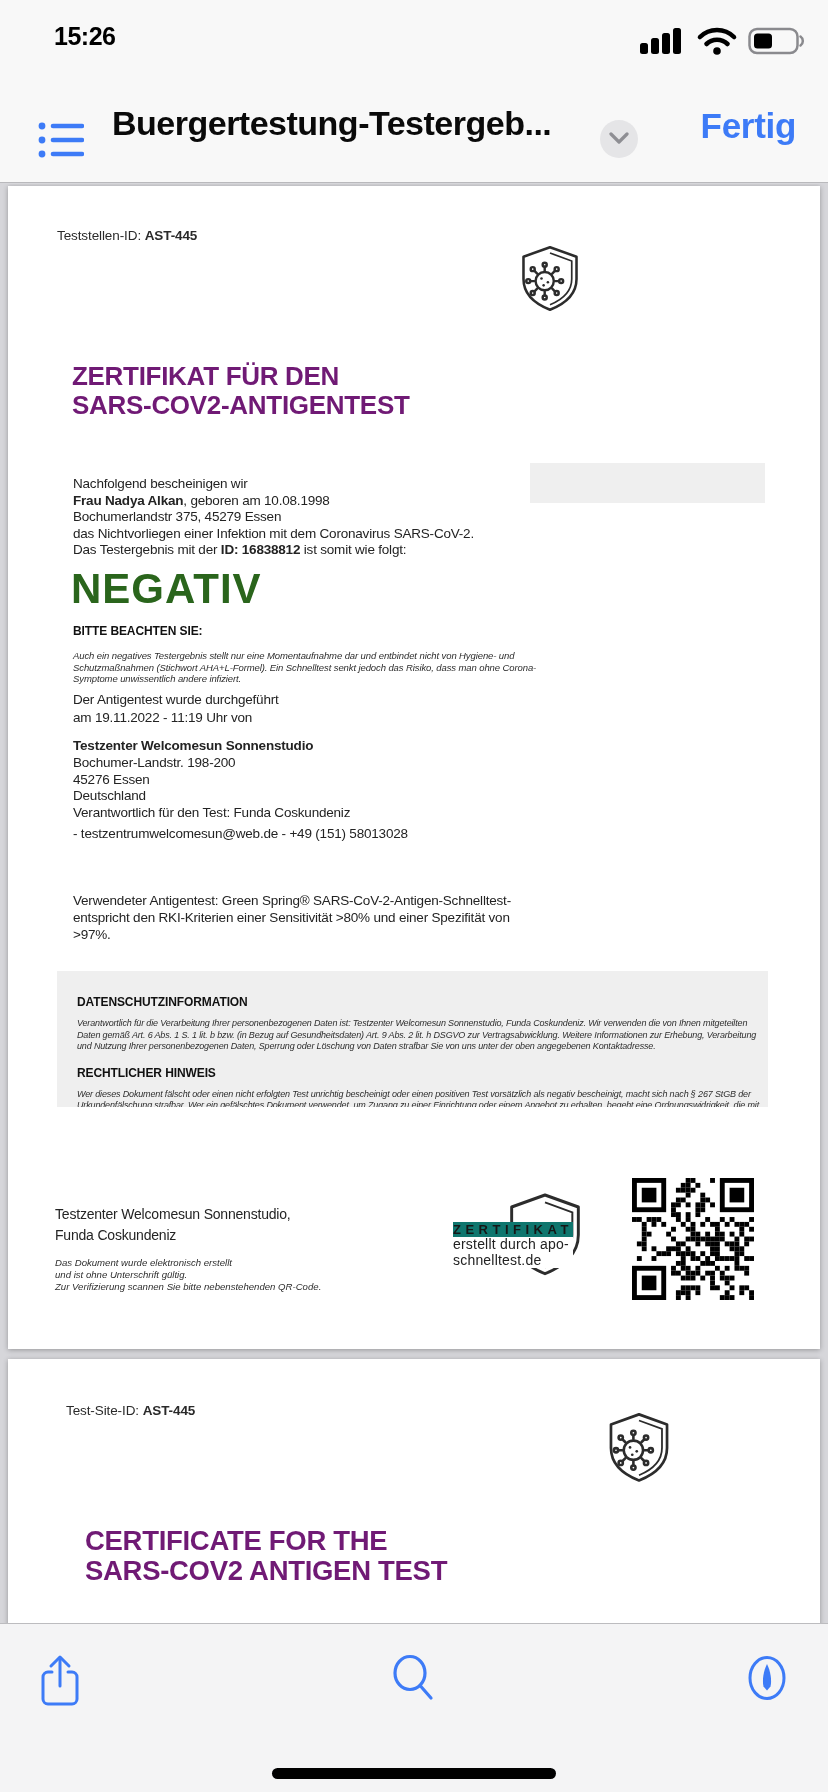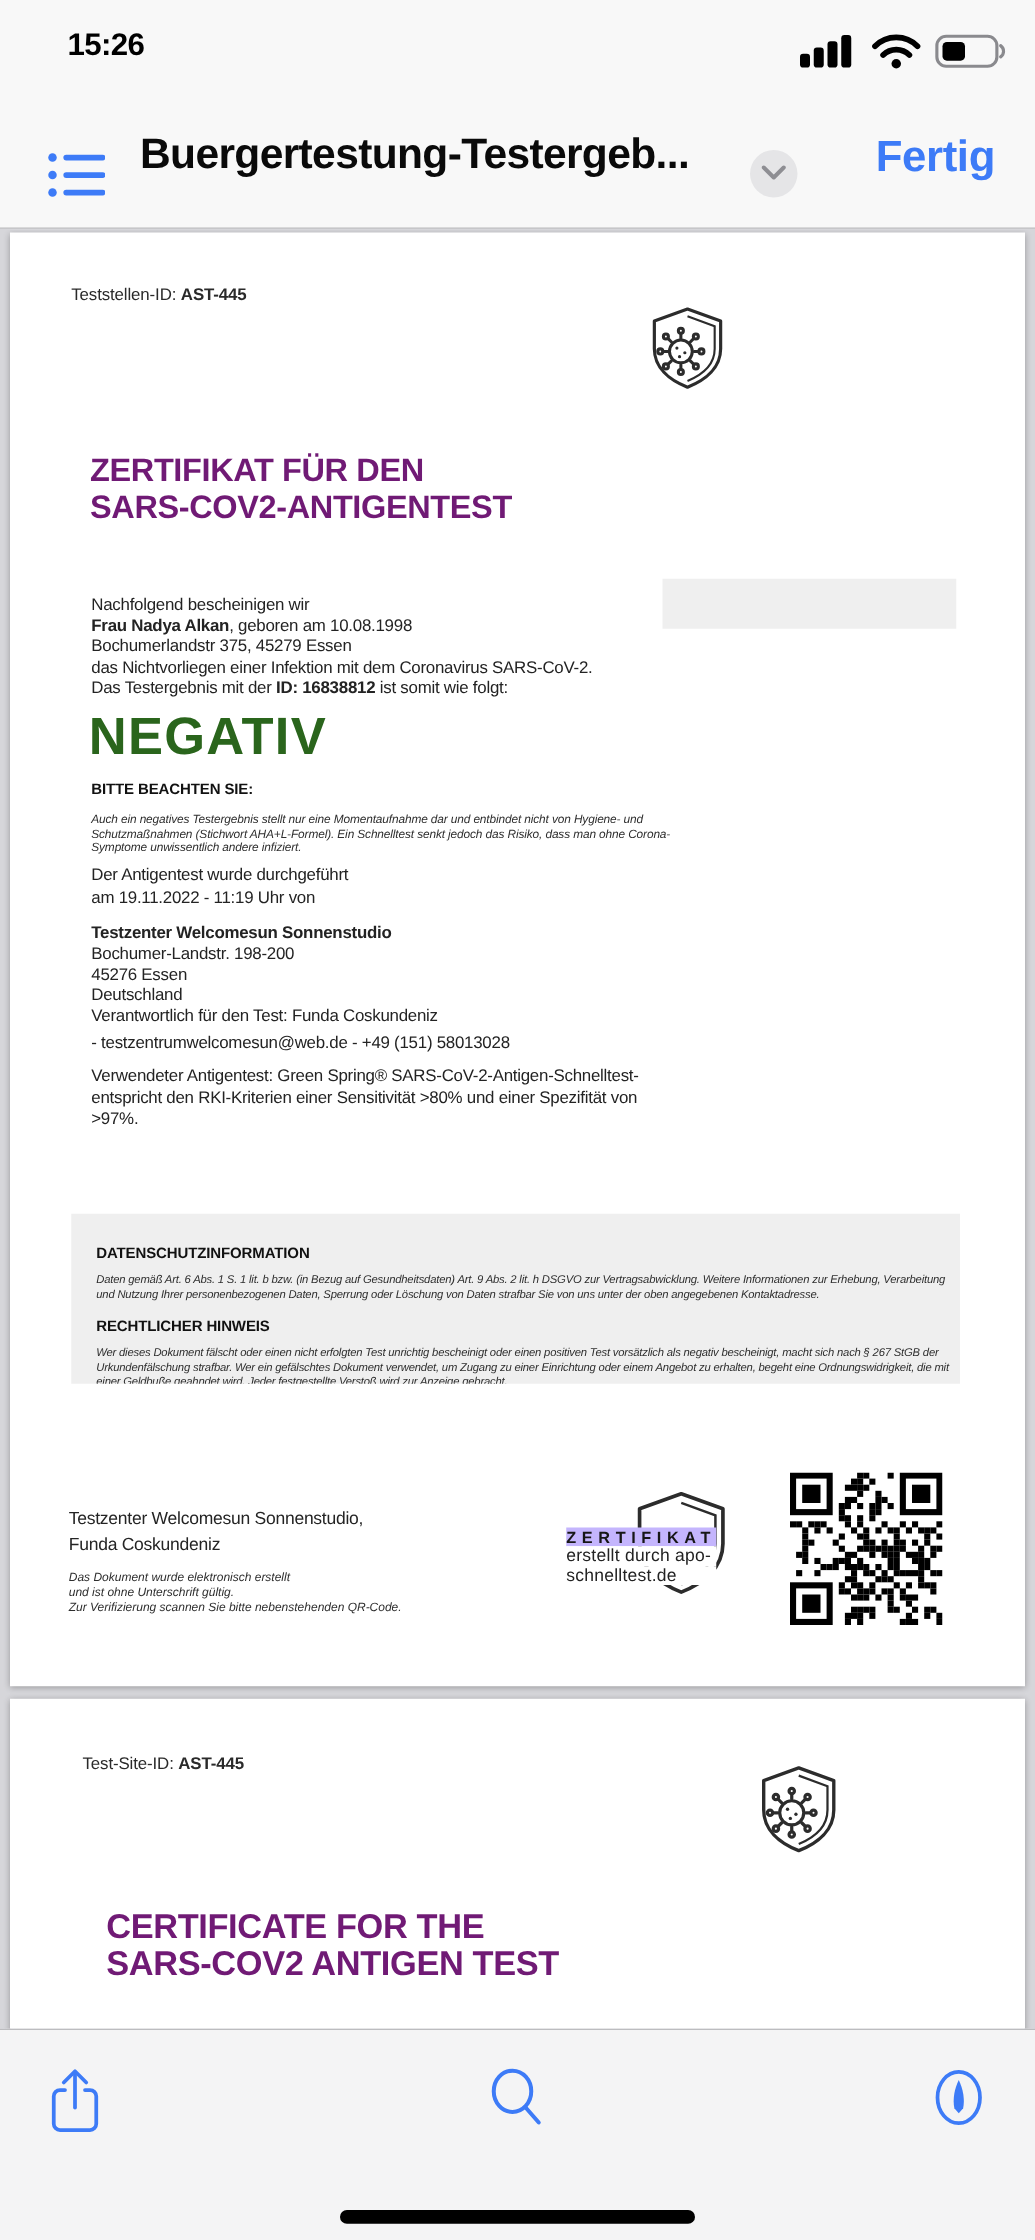--- a/index.html
+++ b/index.html
@@ -43,21 +43,21 @@
   .bold { font-weight:700; }
 
   .privacy-box { left:49px; top:785px; width:711px; height:136px; padding:24px 20px 0 20px; overflow:hidden; }
   .privacy-box .fine { font-size:9px; line-height:11.6px; letter-spacing:-0.15px; }
   .privacy-box .sec-h { margin-bottom:9px; }
   .legal-gap { margin-top:13px; }
 
   .footer-org { font-size:14px; line-height:21px; letter-spacing:-0.2px; color:#242424; white-space:nowrap; }
   .footer-fine { font-size:9.6px; font-style:italic; line-height:12px; color:#2e2e2e; white-space:nowrap; }
   .logo-text { text-align:left; }
-  .logo-l1 { font-size:13px; font-weight:700; letter-spacing:4.5px; color:#161616; background:#c4b5fd; white-space:nowrap; }
+  .logo-l1 { font-size:13px; font-weight:700; letter-spacing:4.5px; color:#161616; background:#0f766e; white-space:nowrap; }
   .logo-l2 { font-size:14px; line-height:15.5px; letter-spacing:0.2px; color:#222; background:#fff; white-space:nowrap; }
 
   
   .toolbar { position:absolute; left:0; right:0; bottom:0; height:169px;
     background:#f4f4f5; border-top:1px solid #bcbcbf; z-index:20; }
   .tb-btn { position:absolute; top:30px; background:none; border:none; }
   .tb-share { left:38px; }
   .tb-search { left:50%; transform:translateX(-50%); }
   .tb-markup { right:40px; }
   .home-indicator { position:absolute; left:50%; transform:translateX(-50%); bottom:13px;
@@ -193,27 +193,28 @@
         <div class="body-line bold" style="line-height:16.8px;">Testzenter Welcomesun Sonnenstudio</div>
         <div class="body-line" style="line-height:16.8px;">Bochumer-Landstr. 198-200</div>
         <div class="body-line" style="line-height:16.8px;">45276 Essen</div>
         <div class="body-line" style="line-height:16.8px;">Deutschland</div>
         <div class="body-line" style="line-height:16.8px;">Verantwortlich für den Test: Funda Coskundeniz</div>
       </div>
 
       <div class="abs body-line" style="left:65px; top:640px;">- testzentrumwelcomesun@web.de - +49 (151) 58013028</div>
 
       <div class="abs" style="left:65px; top:666px;">
-        <div class="body-line" style="line-height:17.2px;">Verwendeter Antigentest: Green Spring® SARS-CoV-2-Antigen-Schnelltest-</div>
+        <div class="body-line" style="line-height:17.2px;margin-top:40px;">Verwendeter Antigentest: Green Spring® SARS-CoV-2-Antigen-Schnelltest-</div>
         <div class="body-line" style="line-height:17.2px;">entspricht den RKI-Kriterien einer Sensitivität &gt;80% und einer Spezifität von</div>
         <div class="body-line" style="line-height:17.2px;">&gt;97%.</div>
       </div>
 
       <div class="abs gray-box privacy-box">
         <div class="sec-h">DATENSCHUTZINFORMATION</div>
+        <div class="fine">Verantwortlich für die Verarbeitung Ihrer personenbezogenen Daten ist: Testzenter Welcomesun Sonnenstudio, Funda Coskundeniz. Wir verwenden die von Ihnen mitgeteilten</div>
         <div class="fine">Daten gemäß Art. 6 Abs. 1 S. 1 lit. b bzw. (in Bezug auf Gesundheitsdaten) Art. 9 Abs. 2 lit. h DSGVO zur Vertragsabwicklung. Weitere Informationen zur Erhebung, Verarbeitung</div>
         <div class="fine">und Nutzung Ihrer personenbezogenen Daten, Sperrung oder Löschung von Daten strafbar Sie von uns unter der oben angegebenen Kontaktadresse.</div>
         <div class="sec-h legal-gap">RECHTLICHER HINWEIS</div>
         <div class="fine">Wer dieses Dokument fälscht oder einen nicht erfolgten Test unrichtig bescheinigt oder einen positiven Test vorsätzlich als negativ bescheinigt, macht sich nach § 267 StGB der</div>
         <div class="fine">Urkundenfälschung strafbar. Wer ein gefälschtes Dokument verwendet, um Zugang zu einer Einrichtung oder einem Angebot zu erhalten, begeht eine Ordnungswidrigkeit, die mit</div>
         <div class="fine">einer Geldbuße geahndet wird. Jeder festgestellte Verstoß wird zur Anzeige gebracht.</div>
       </div>
 
       <div class="abs" style="left:47px; top:1018px;">
         <div class="footer-org">Testzenter Welcomesun Sonnenstudio,</div>

